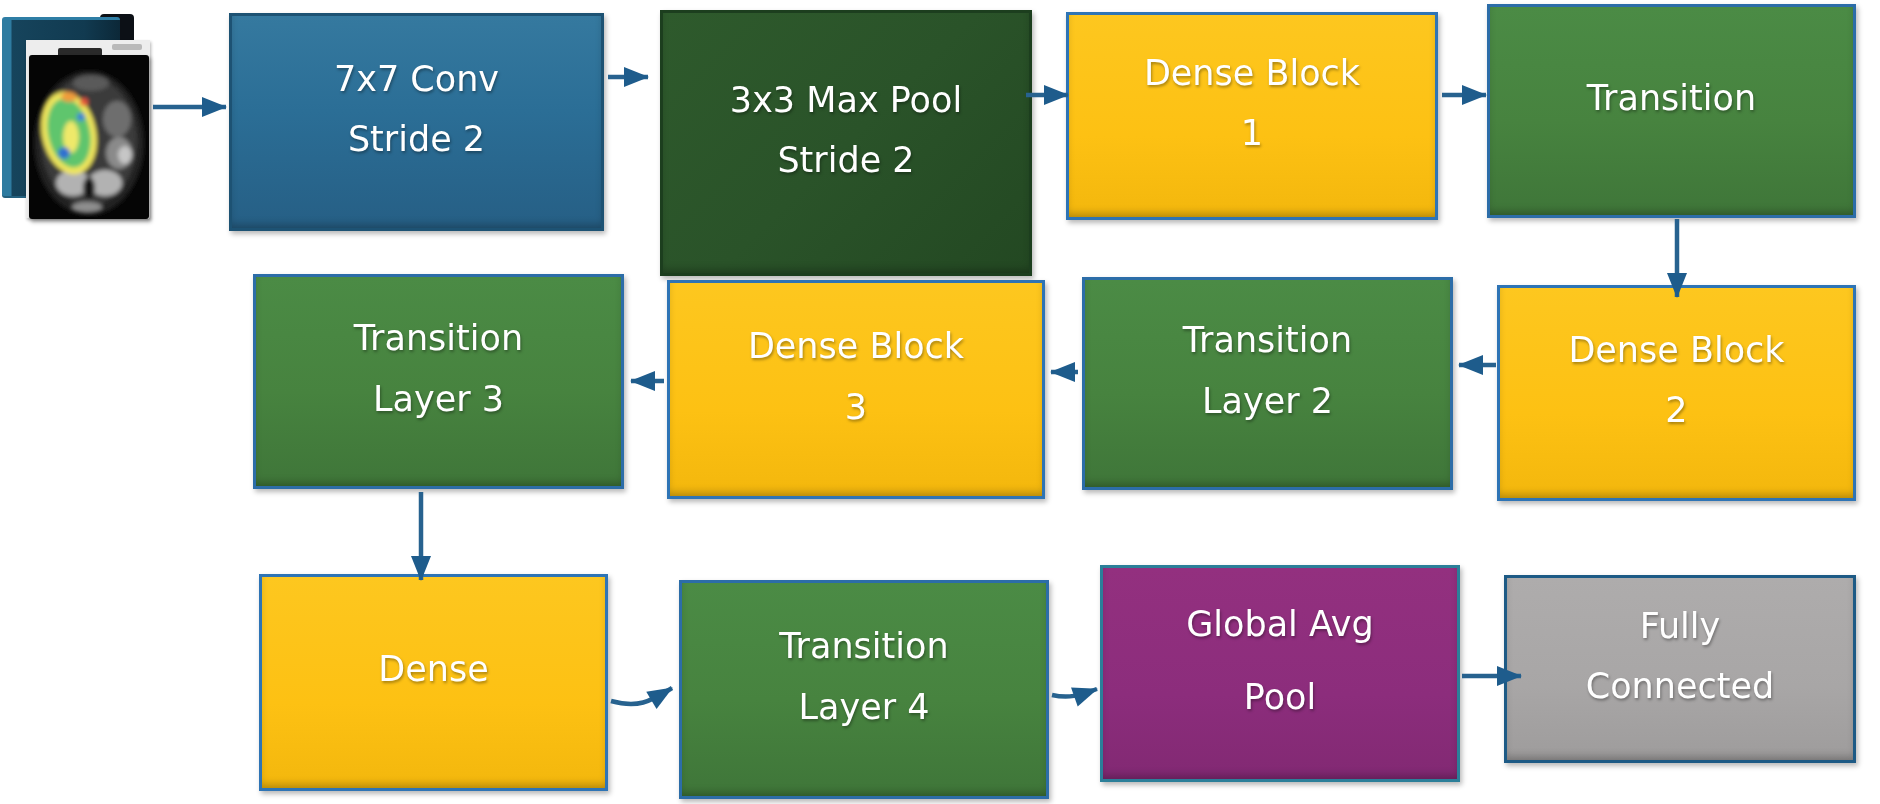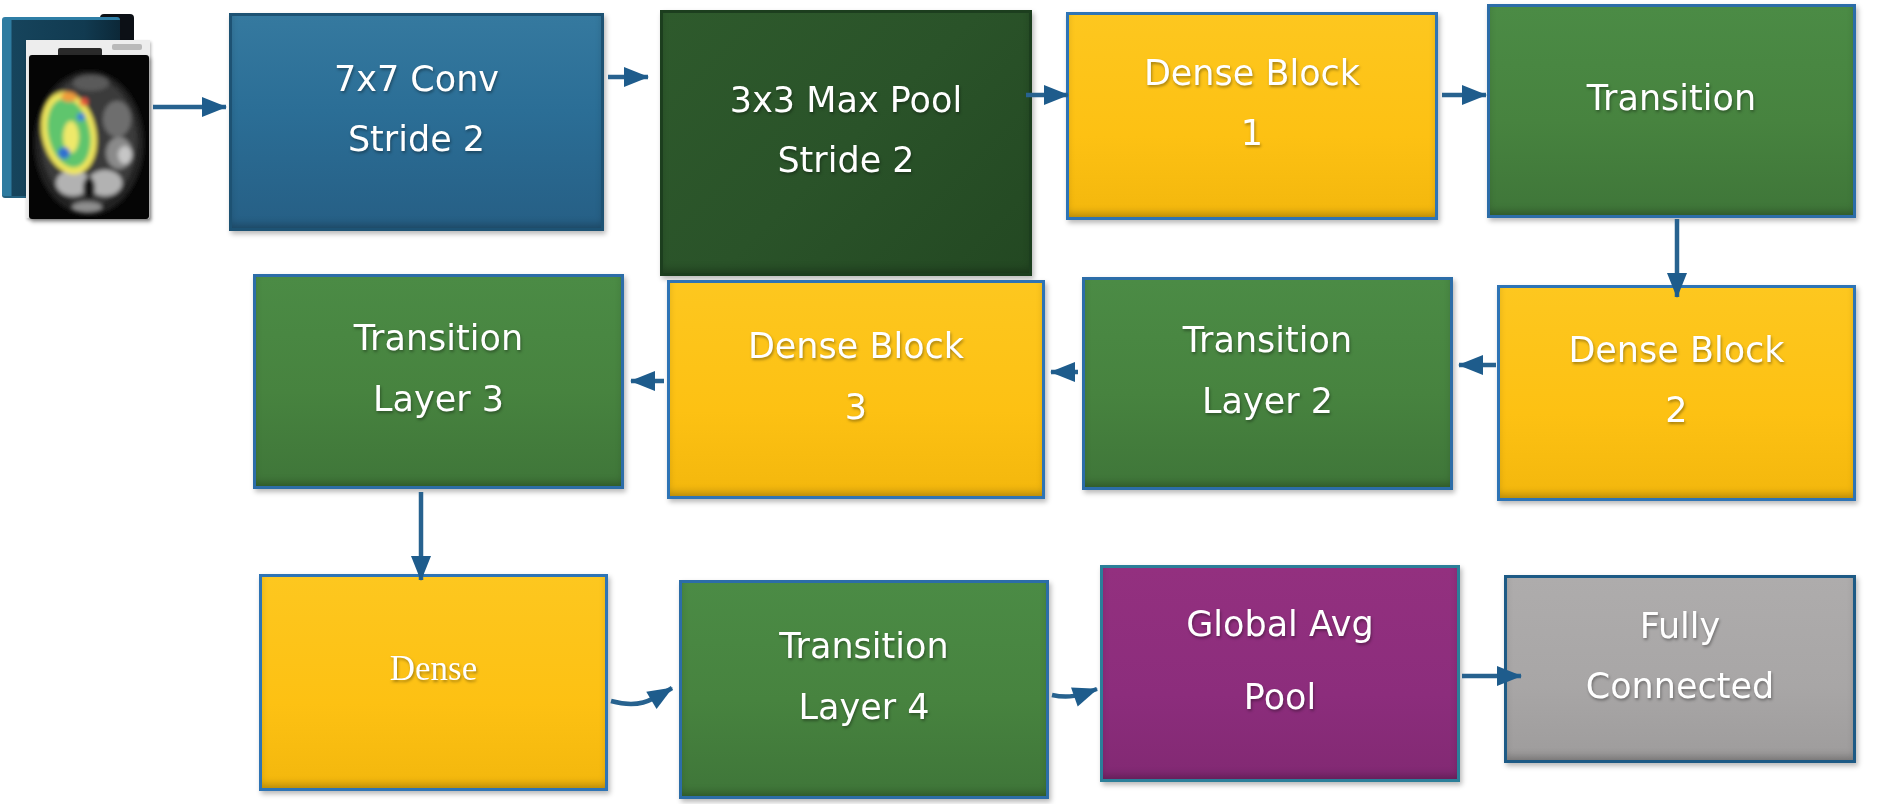--- a/index.html
+++ b/index.html
@@ -38,21 +38,21 @@
 
   
   .pos-conv {left:229px; top:13px;  width:375px; height:218px;}
   .pos-mp   {left:660px; top:10px;  width:372px; height:266px;}
   .pos-db1  {left:1066px;top:12px;  width:372px; height:208px;}
   .pos-tl1  {left:1487px;top:4px;   width:369px; height:214px;}
   .pos-tl3  {left:253px; top:274px; width:371px; height:215px;}
   .pos-db3  {left:667px; top:280px; width:378px; height:219px;}
   .pos-tl2  {left:1082px;top:277px; width:371px; height:213px;}
   .pos-db2  {left:1497px;top:285px; width:359px; height:216px;}
-  .pos-db4  {left:259px; top:574px; width:349px; height:217px;font-family:Liberation Serif, serif;}
+  .pos-db4  {left:259px; top:574px; width:349px; height:217px;}
   .pos-tl4  {left:679px; top:580px; width:370px; height:219px;}
   .pos-gap  {left:1100px;top:565px; width:360px; height:217px;}
   .pos-fc   {left:1504px;top:575px; width:352px; height:188px;}
 
   .edges{position:absolute;left:0;top:0;pointer-events:none;z-index:5;}
 
   
   .ct-stack{position:absolute;left:2px;top:14px;width:152px;height:206px;z-index:1;}
   .ct-back-dark{position:absolute;left:98px;top:0;width:34px;height:168px;background:#0c1016;border-radius:4px;}
   .ct-book{

